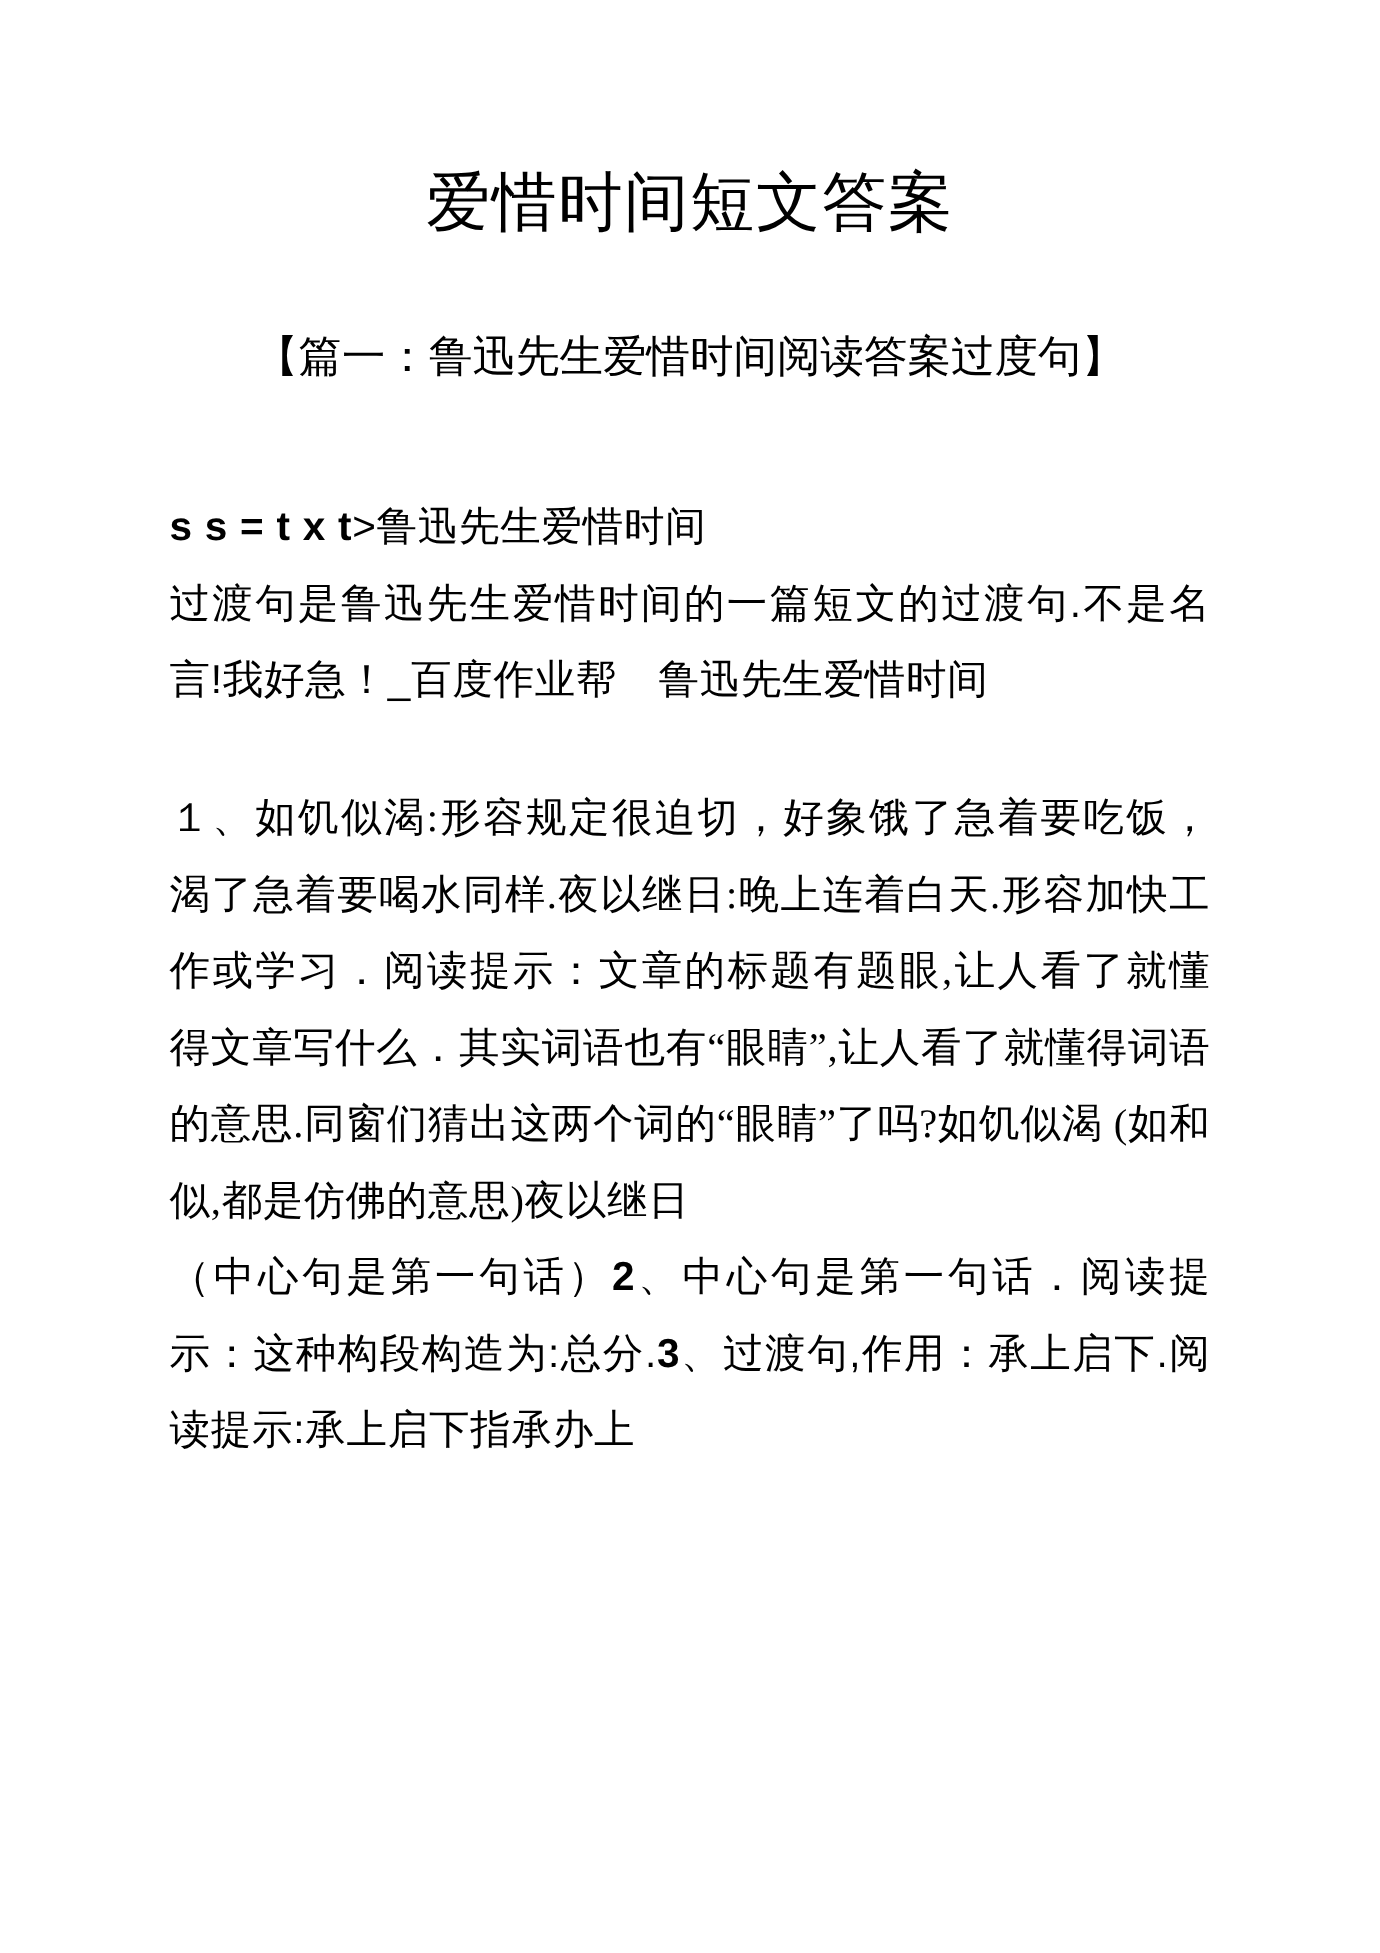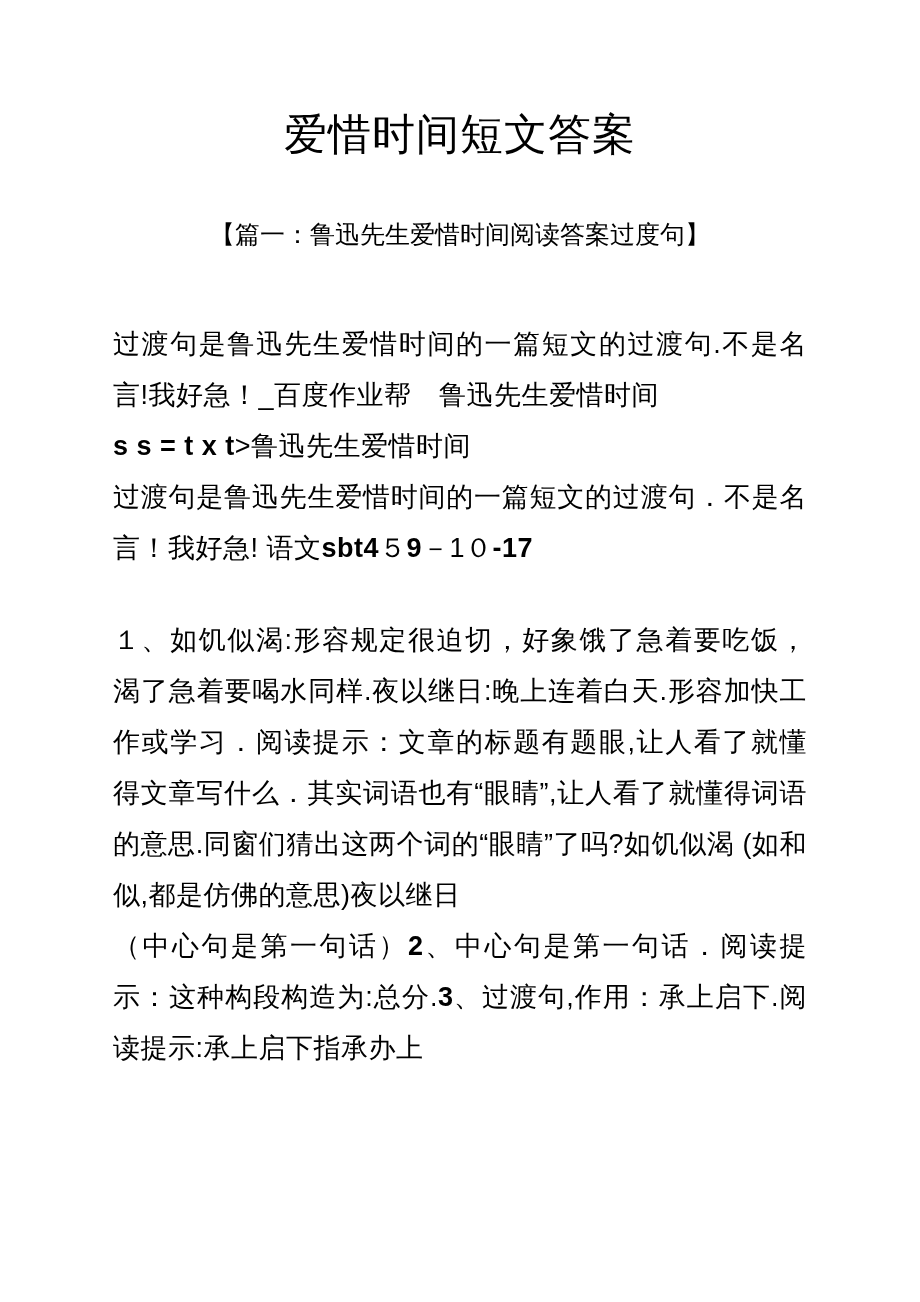--- a/index.html
+++ b/index.html
@@ -18,50 +18,49 @@
     font-family: "Liberation Serif", "DejaVu Serif", serif;
     font-weight: 400;
     font-size: 43px;
     letter-spacing: 1px;
   }
   .doc-subtitle {
     margin: 54px 0 0 0;
     text-align: center;
     font-family: "Liberation Serif", "DejaVu Serif", serif;
     font-weight: 400;
-    font-size: 25px;
+    font-size: 29px;
   }
   .doc-body {
     margin: 68px 113px 0 113px;
     font-family: "Liberation Sans", "DejaVu Sans", sans-serif;
     font-size: 27px;
     line-height: 51px;
     text-align: justify;
     letter-spacing: 0.5px;
   }
   .doc-body p { margin: 0; }
-  .doc-body p.gap-before { margin-top: 41px; }
+  .doc-body p.gap-before { margin-top: 41px; font-family: Liberation Serif, serif; }
   .b { font-weight: 700; }
 </style>
 </head>
 <body>
 
 <div class="page">
 
   <h1 class="doc-title">爱惜时间短文答案</h1>
 
   <h2 class="doc-subtitle">【篇一：鲁迅先生爱惜时间阅读答案过度句】</h2>
 
   <div class="doc-body">
 
+    <p><span class="b">s s = t x t</span><span>&gt;鲁迅先生爱惜时间</span></p>
+
     <p><span>过渡句是鲁迅先生爱惜时间的一篇短文的过渡句.不是名言!我好急！_百度作业帮　鲁迅先生爱惜时间</span></p>
 
-    <p><span class="b">s s = t x t</span><span>&gt;鲁迅先生爱惜时间</span></p>
-
-    <p><span>过渡句是鲁迅先生爱惜时间的一篇短文的过渡句．不是名言！我好急! 语文</span><span class="b">sbt4</span><span>５</span><span class="b">9</span><span>－1０</span><span class="b">-17</span></p>
 
 
     <p class="gap-before"><span>１、如饥似渴:形容规定很迫切，好象饿了急着要吃饭，渴了急着要喝水同样.夜以继日:晚上连着白天.形容加快工作或学习．阅读提示：文章的标题有题眼,让人看了就懂得文章写什么．其实词语也有“眼睛”,让人看了就懂得词语的意思.同窗们猜出这两个词的“眼睛”了吗?如饥似渴 (如和似,都是仿佛的意思)夜以继日</span></p>
 
     <p><span>（中心句是第一句话）</span><span class="b">2</span><span>、中心句是第一句话．阅读提示：这种构段构造为:总分.</span><span class="b">3</span><span>、过渡句,作用：承上启下.阅读提示:承上启下指承办上</span></p>
 
   </div>
 
 </div>
 

